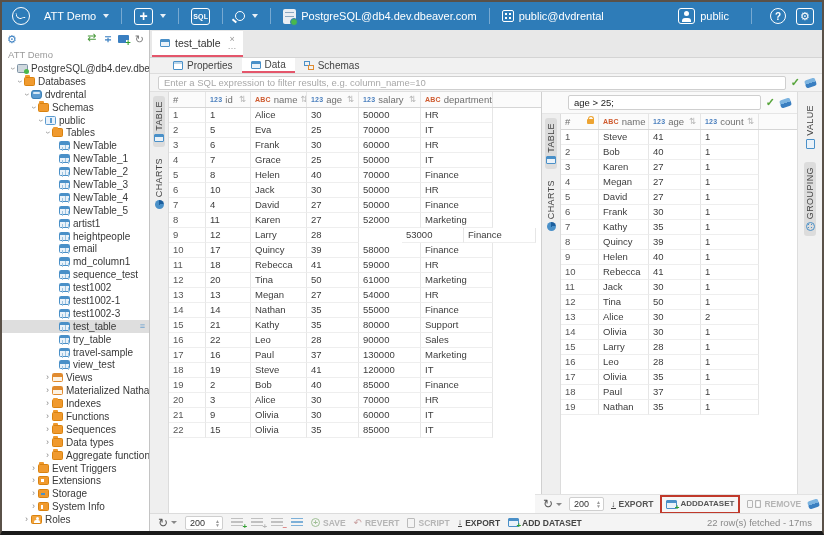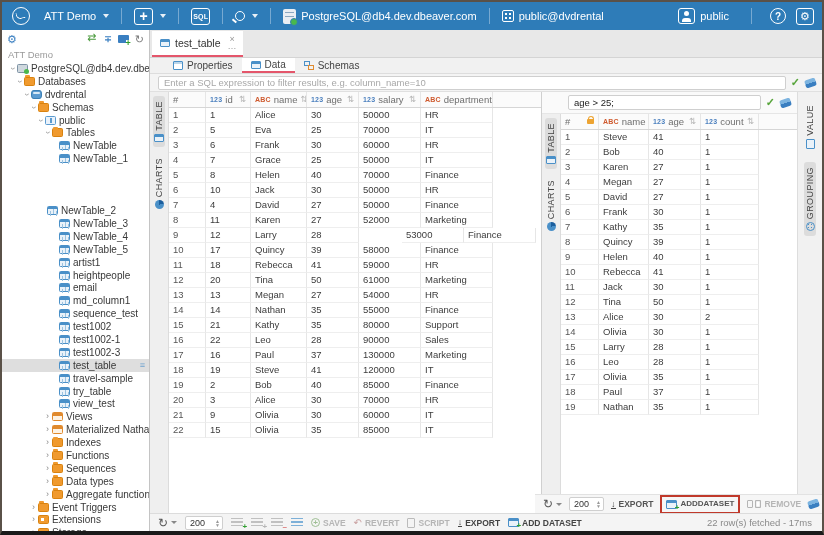--- a/index.html
+++ b/index.html
@@ -250,21 +250,21 @@
           <div class="trow" style="padding-left: 48px;">
             <span class="texp"></span>
             <span class="ti ti-table"></span>
             <span class="tlabel">NewTable</span>
           </div>
           <div class="trow" style="padding-left: 48px;">
             <span class="texp"></span>
             <span class="ti ti-table"></span>
             <span class="tlabel">NewTable_1</span>
           </div>
-          <div class="trow" style="padding-left: 36px; margin-top: 39px;">
+          <div class="trow" style="padding-left: 48px;">
             <span class="texp"></span>
             <span class="ti ti-table"></span>
             <span class="tlabel">NewTable_2</span>
           </div>
           <div class="trow" style="padding-left: 48px;">
             <span class="texp"></span>
             <span class="ti ti-table"></span>
             <span class="tlabel">NewTable_3</span>
           </div>
           <div class="trow" style="padding-left: 48px;">
@@ -319,26 +319,26 @@
           </div>
           <div class="trow sel" style="padding-left: 48px;">
             <span class="texp"></span>
             <span class="ti ti-table"></span>
             <span class="tlabel">test_table</span>
             <span class="menu-handle">≡</span>
           </div>
           <div class="trow" style="padding-left: 48px;">
             <span class="texp"></span>
             <span class="ti ti-table"></span>
+            <span class="tlabel">try_table</span>
+          </div>
+          <div class="trow" style="padding-left: 48px;">
+            <span class="texp"></span>
+            <span class="ti ti-table"></span>
             <span class="tlabel">travel-sample</span>
-          </div>
-          <div class="trow" style="padding-left: 48px;">
-            <span class="texp"></span>
-            <span class="ti ti-table"></span>
-            <span class="tlabel">try_table</span>
           </div>
           <div class="trow" style="padding-left: 48px;">
             <span class="texp"></span>
             <span class="ti ti-table"></span>
             <span class="tlabel">view_test</span>
           </div>
           <div class="trow" style="padding-left: 41px;">
             <span class="texp">›</span>
             <span class="ti ti-view"></span>
             <span class="tlabel">Views</span>

